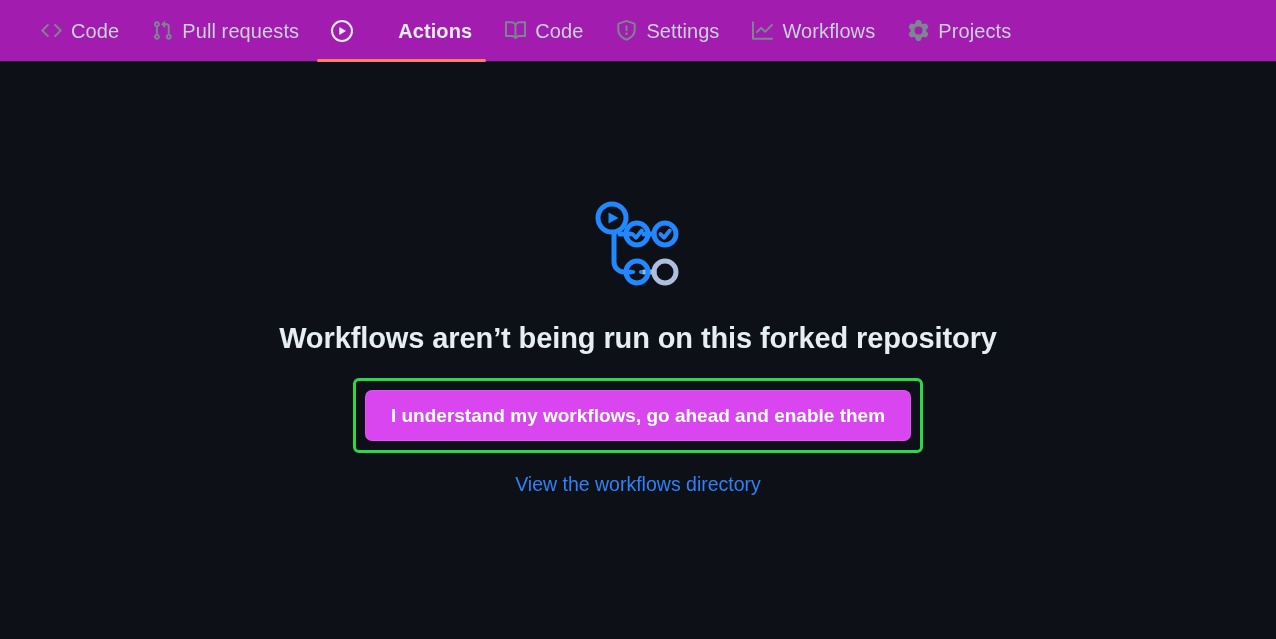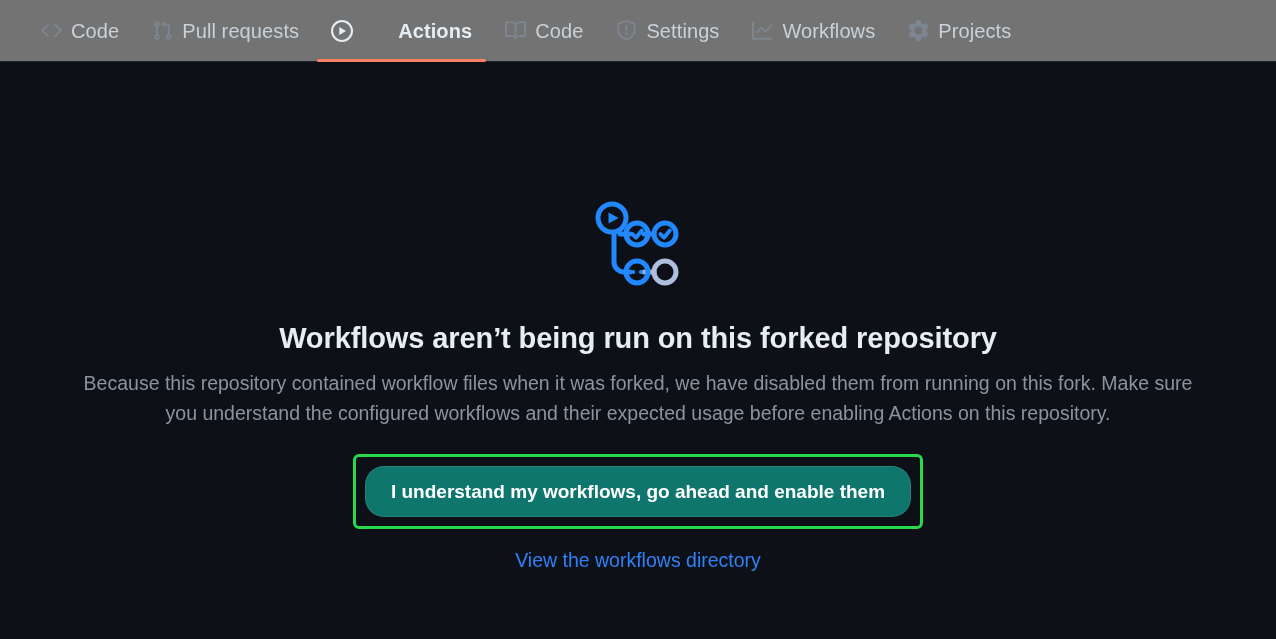--- a/index.html
+++ b/index.html
@@ -11,21 +11,21 @@
   body {
     background: #0d1117;
     font-family: "Liberation Sans", sans-serif;
     color: #c9d1d9;
     -webkit-font-smoothing: antialiased;
   }
 
   
   .repo-nav {
     height: 62px;
-    background: #737373;
+    background: #a21caf;
     border-bottom: 1px solid #21262d;
     display: flex;
     align-items: flex-start;
     padding-left: 24px;
     position: relative;
   }
   .nav-item {
     display: flex;
     align-items: center;
     gap: 9px;
@@ -84,45 +84,45 @@
     margin-bottom: 32px;
   }
   .illustration svg { display: block; }
 
   .blank-title {
     font-size: 29px;
     font-weight: 600;
     color: #e6edf3;
     text-align: center;
     letter-spacing: -0.1px;
-    margin-bottom: 14px;
+    margin-bottom: 23px;
   }
   .blank-desc {
     font-size: 19.5px;
     line-height: 1.52;
     color: #8b949e;
     text-align: center;
     max-width: 1210px;
     padding: 0 34px;
     margin-bottom: 26px;
   }
 
   .cta-highlight {
     border: 3px solid #29d94a;
     border-radius: 6px;
     padding: 9px;
     display: inline-block;
     background: transparent;
   }
   .cta-button {
     display: inline-block;
-    background: #0f766e;
+    background: #d946ef;
     color: #ffffff;
     border: 1px solid rgba(240,246,252,0.10);
-    border-radius: 19px;
+    border-radius: 7px;
     font-family: "Liberation Sans", sans-serif;
     font-size: 19px;
     font-weight: 600;
     line-height: 1;
     padding: 15px 25px;
     cursor: pointer;
     white-space: nowrap;
   }
 
   .cta-link {
@@ -231,21 +231,20 @@
       <circle cx="47" cy="78" r="11" stroke="#2188ff" stroke-width="5" fill="none"></circle>
       <circle cx="43" cy="78" r="2.1" fill="#2188ff"></circle>
       <circle cx="51" cy="78" r="2.1" fill="#2188ff"></circle>
 
       <circle cx="75" cy="78" r="11" stroke="#aebedc" stroke-width="5" fill="none"></circle>
     </svg>
   </div>
 
   <h2 class="blank-title">Workflows aren’t being run on this forked repository</h2>
 
-  <p class="blank-desc">Because this repository contained workflow files when it was forked, we have disabled them from running on this fork. Make sure you understand the configured workflows and their expected usage before enabling Actions on this repository.</p>
 
   <div class="cta-highlight">
     <button class="cta-button">I understand my workflows, go ahead and enable them</button>
   </div>
 
   <a class="cta-link">View the workflows directory</a>
 
 </main>
 
 </body></html>

